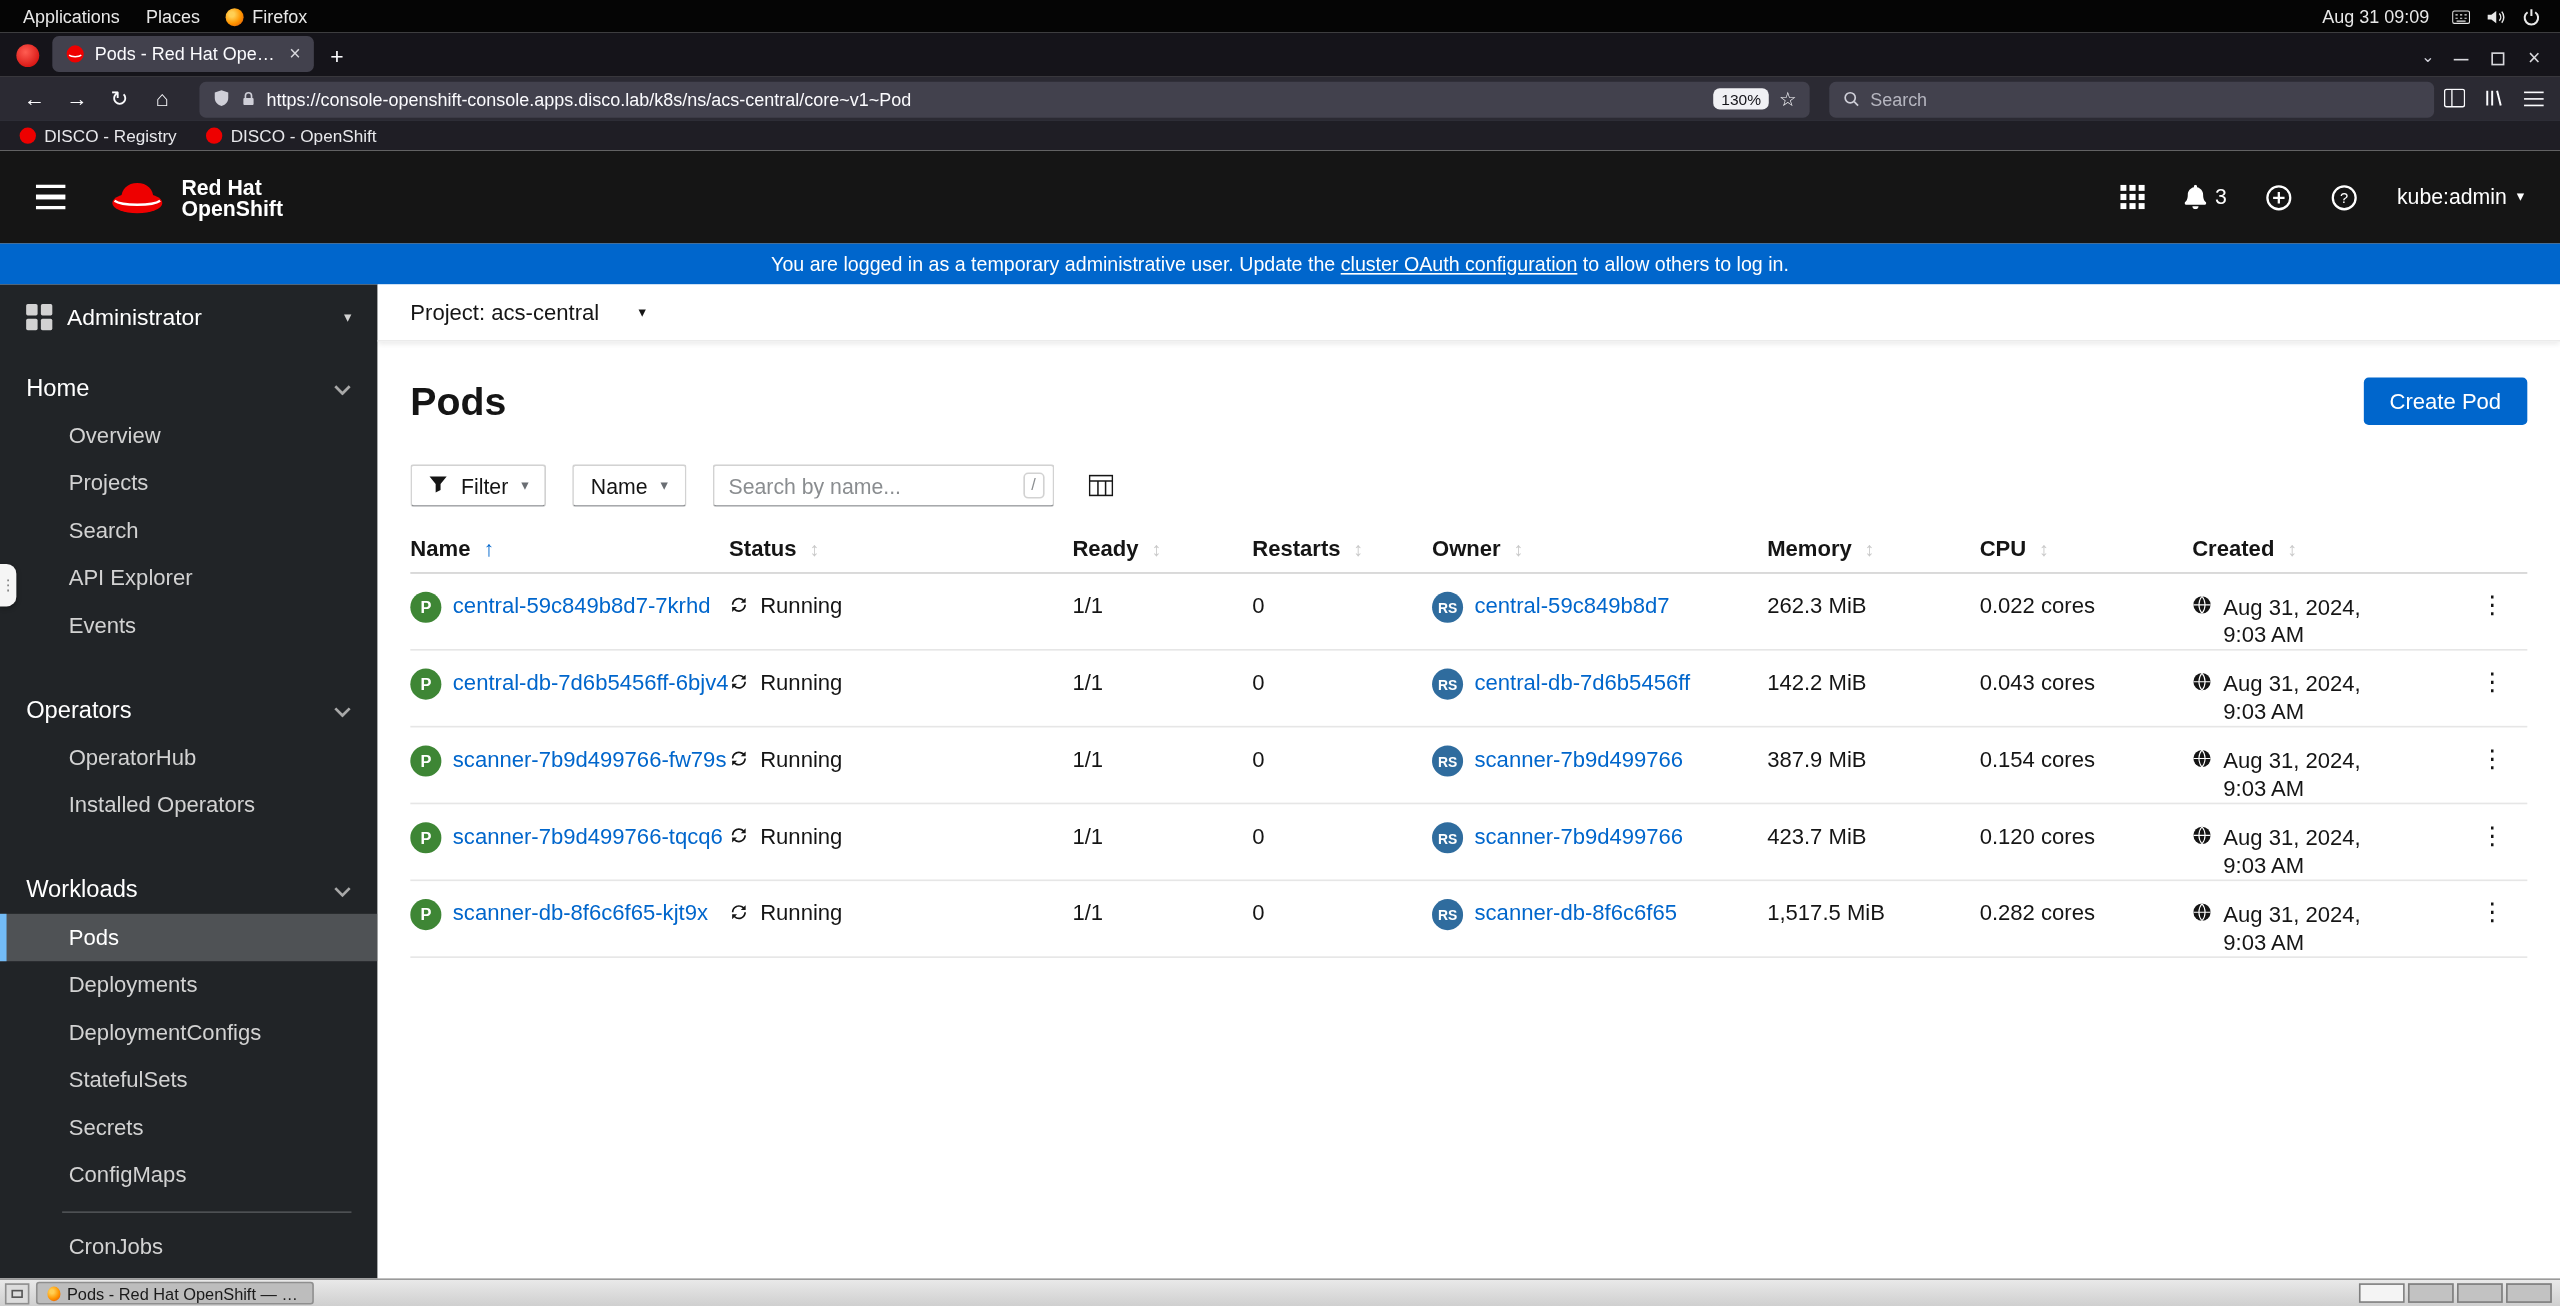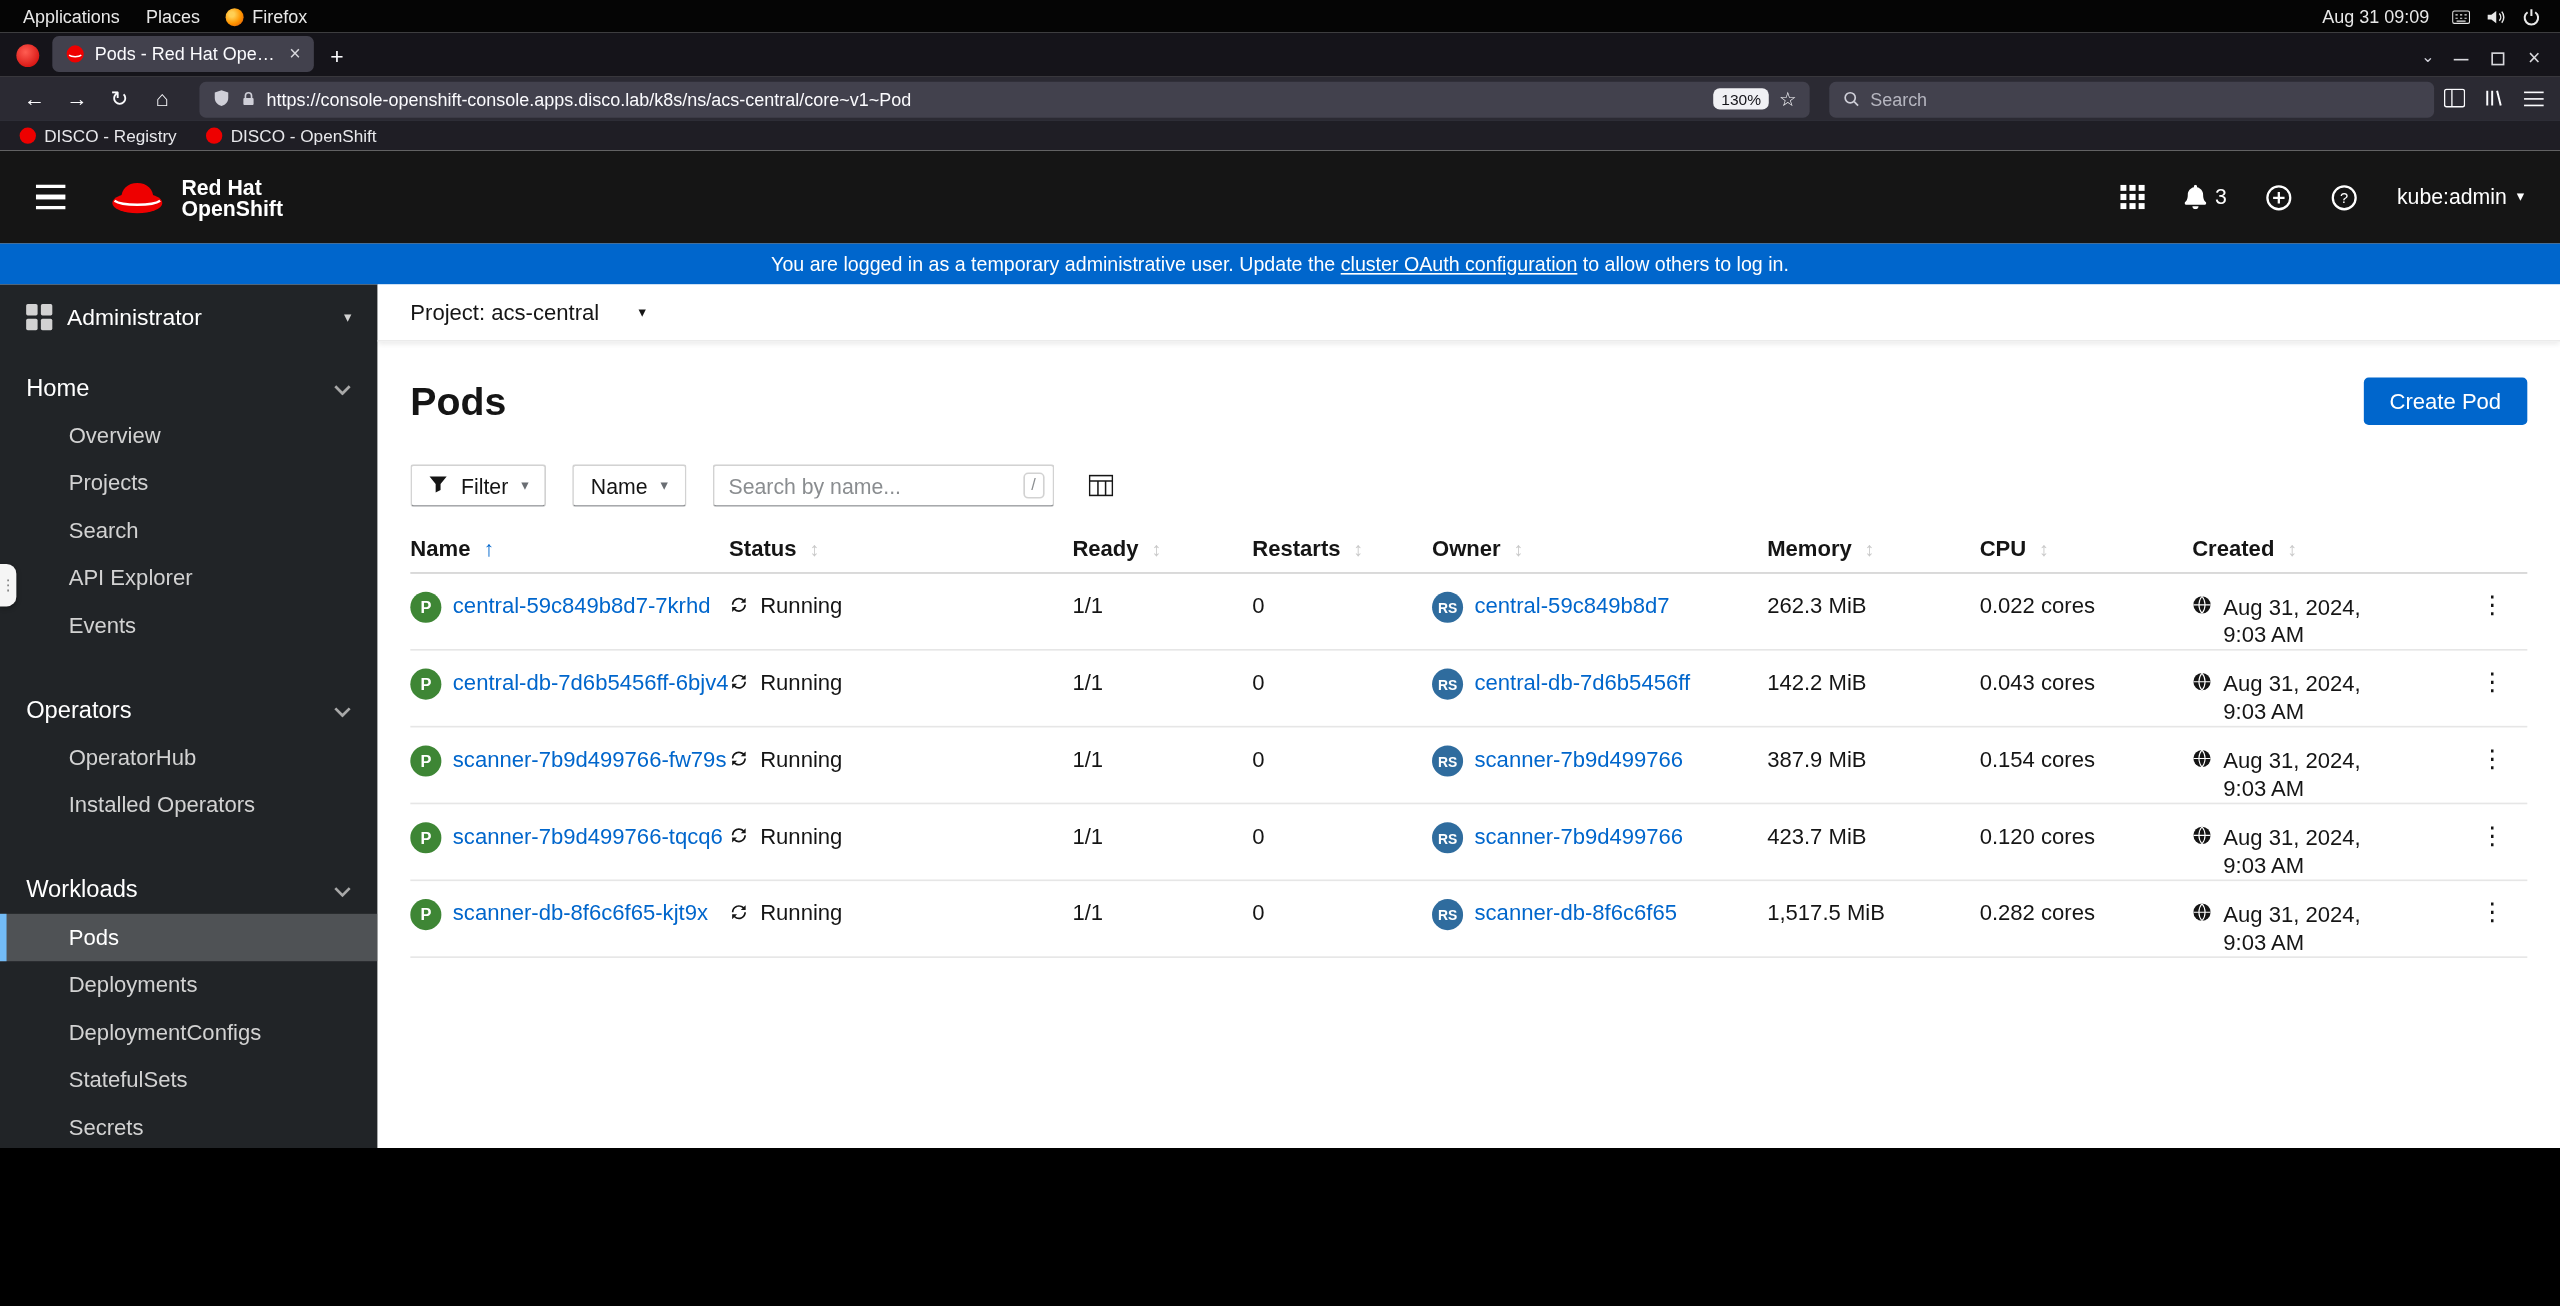--- a/index.html
+++ b/index.html
@@ -1,18 +1,18 @@
 <!DOCTYPE html>
 <html><head>
 <meta charset="utf-8">
 <style>
   *{margin:0;padding:0;box-sizing:border-box;}
   html,body{background:#000;}
   body{font-family:"Liberation Sans",sans-serif;}
-  .viewport{width:2560px;height:1148px;overflow:hidden;position:relative;background:#7dd3fc;}
+  .viewport{width:2560px;height:1306px;overflow:hidden;position:relative;background:#7dd3fc;}
   .scale{width:1566px;height:799px;transform:scale(1.63474);transform-origin:0 0;display:flex;flex-direction:column;position:relative;background:#fff;}
 
   
   .sysbar{height:20px;background:#050505;color:#e8e8e8;display:flex;align-items:center;font-size:11px;flex:none;padding:0 6px;}
   .sysbar .menu{padding:0 8px;display:flex;align-items:center;gap:5px;height:100%;}
   .sysbar .spacer{flex:1;}
   .sysbar .clock{margin-right:14px;}
   .sysbar .statusicons{display:flex;align-items:center;gap:10px;margin-right:6px;}
   .sysbar svg{display:block;}
   .ffmini{width:11px;height:11px;border-radius:50%;background:radial-gradient(circle at 35% 35%,#ffcf54 15%,#ff9500 55%,#d94a0e 100%);}

